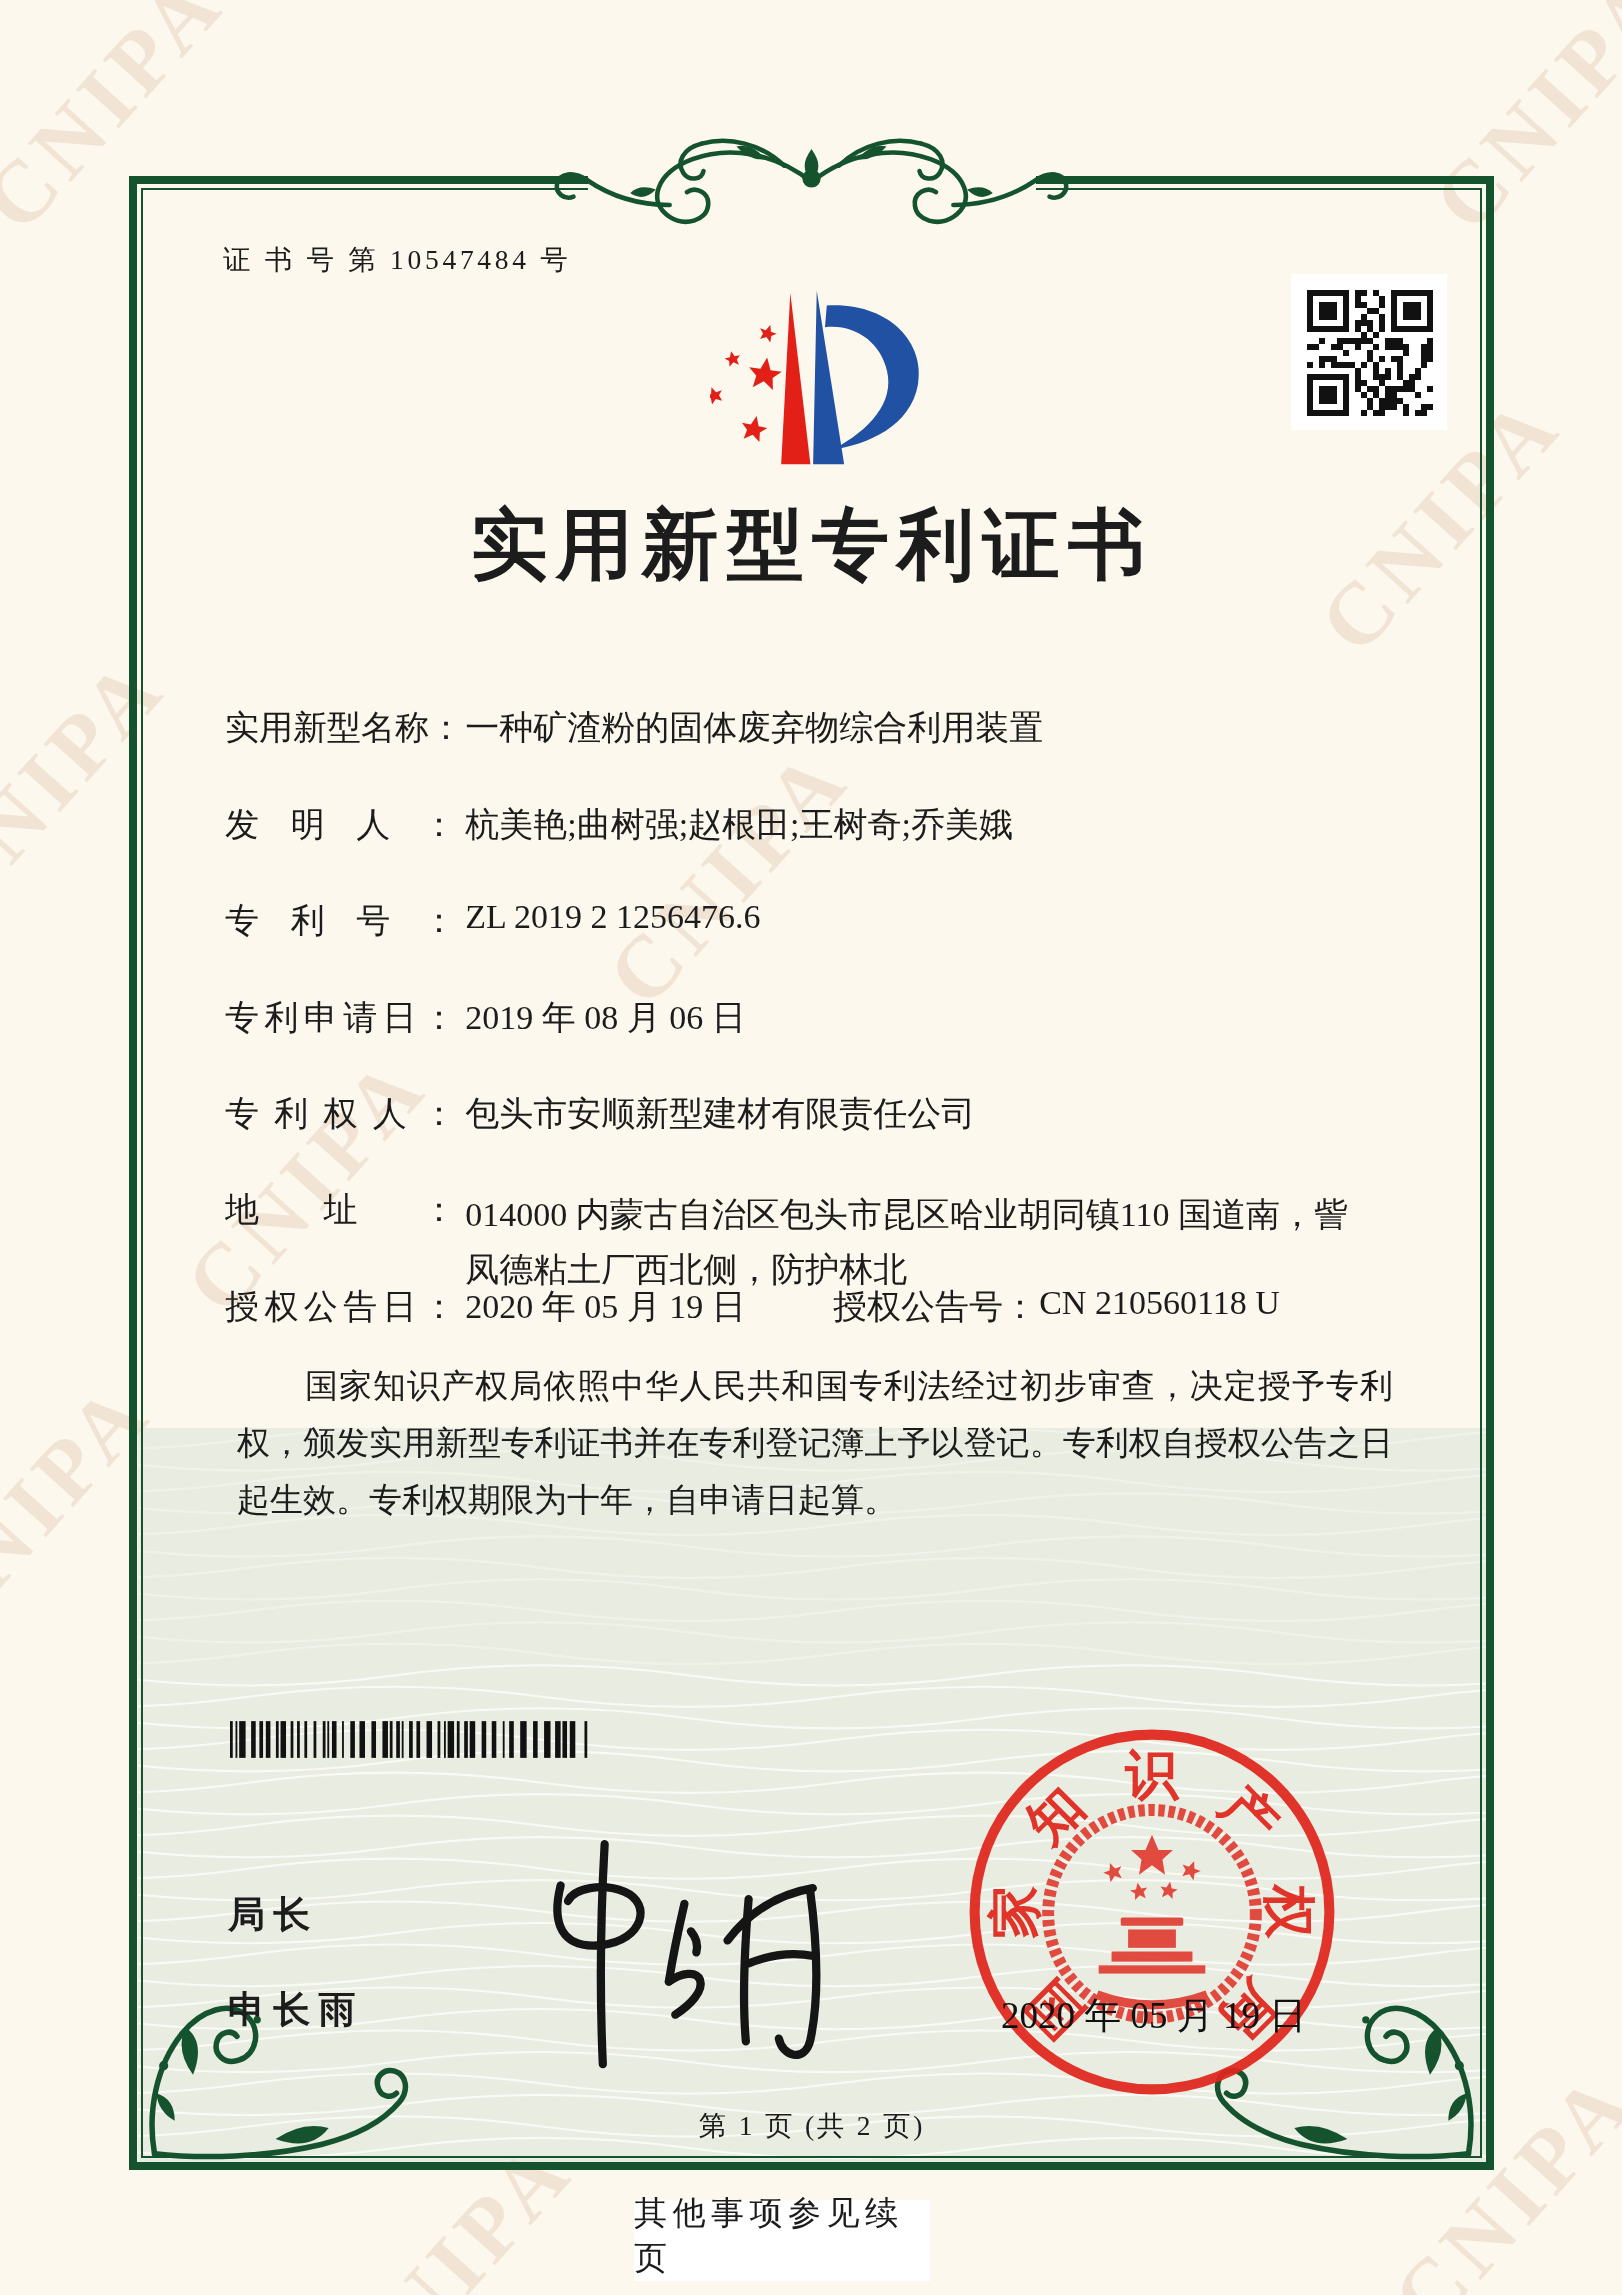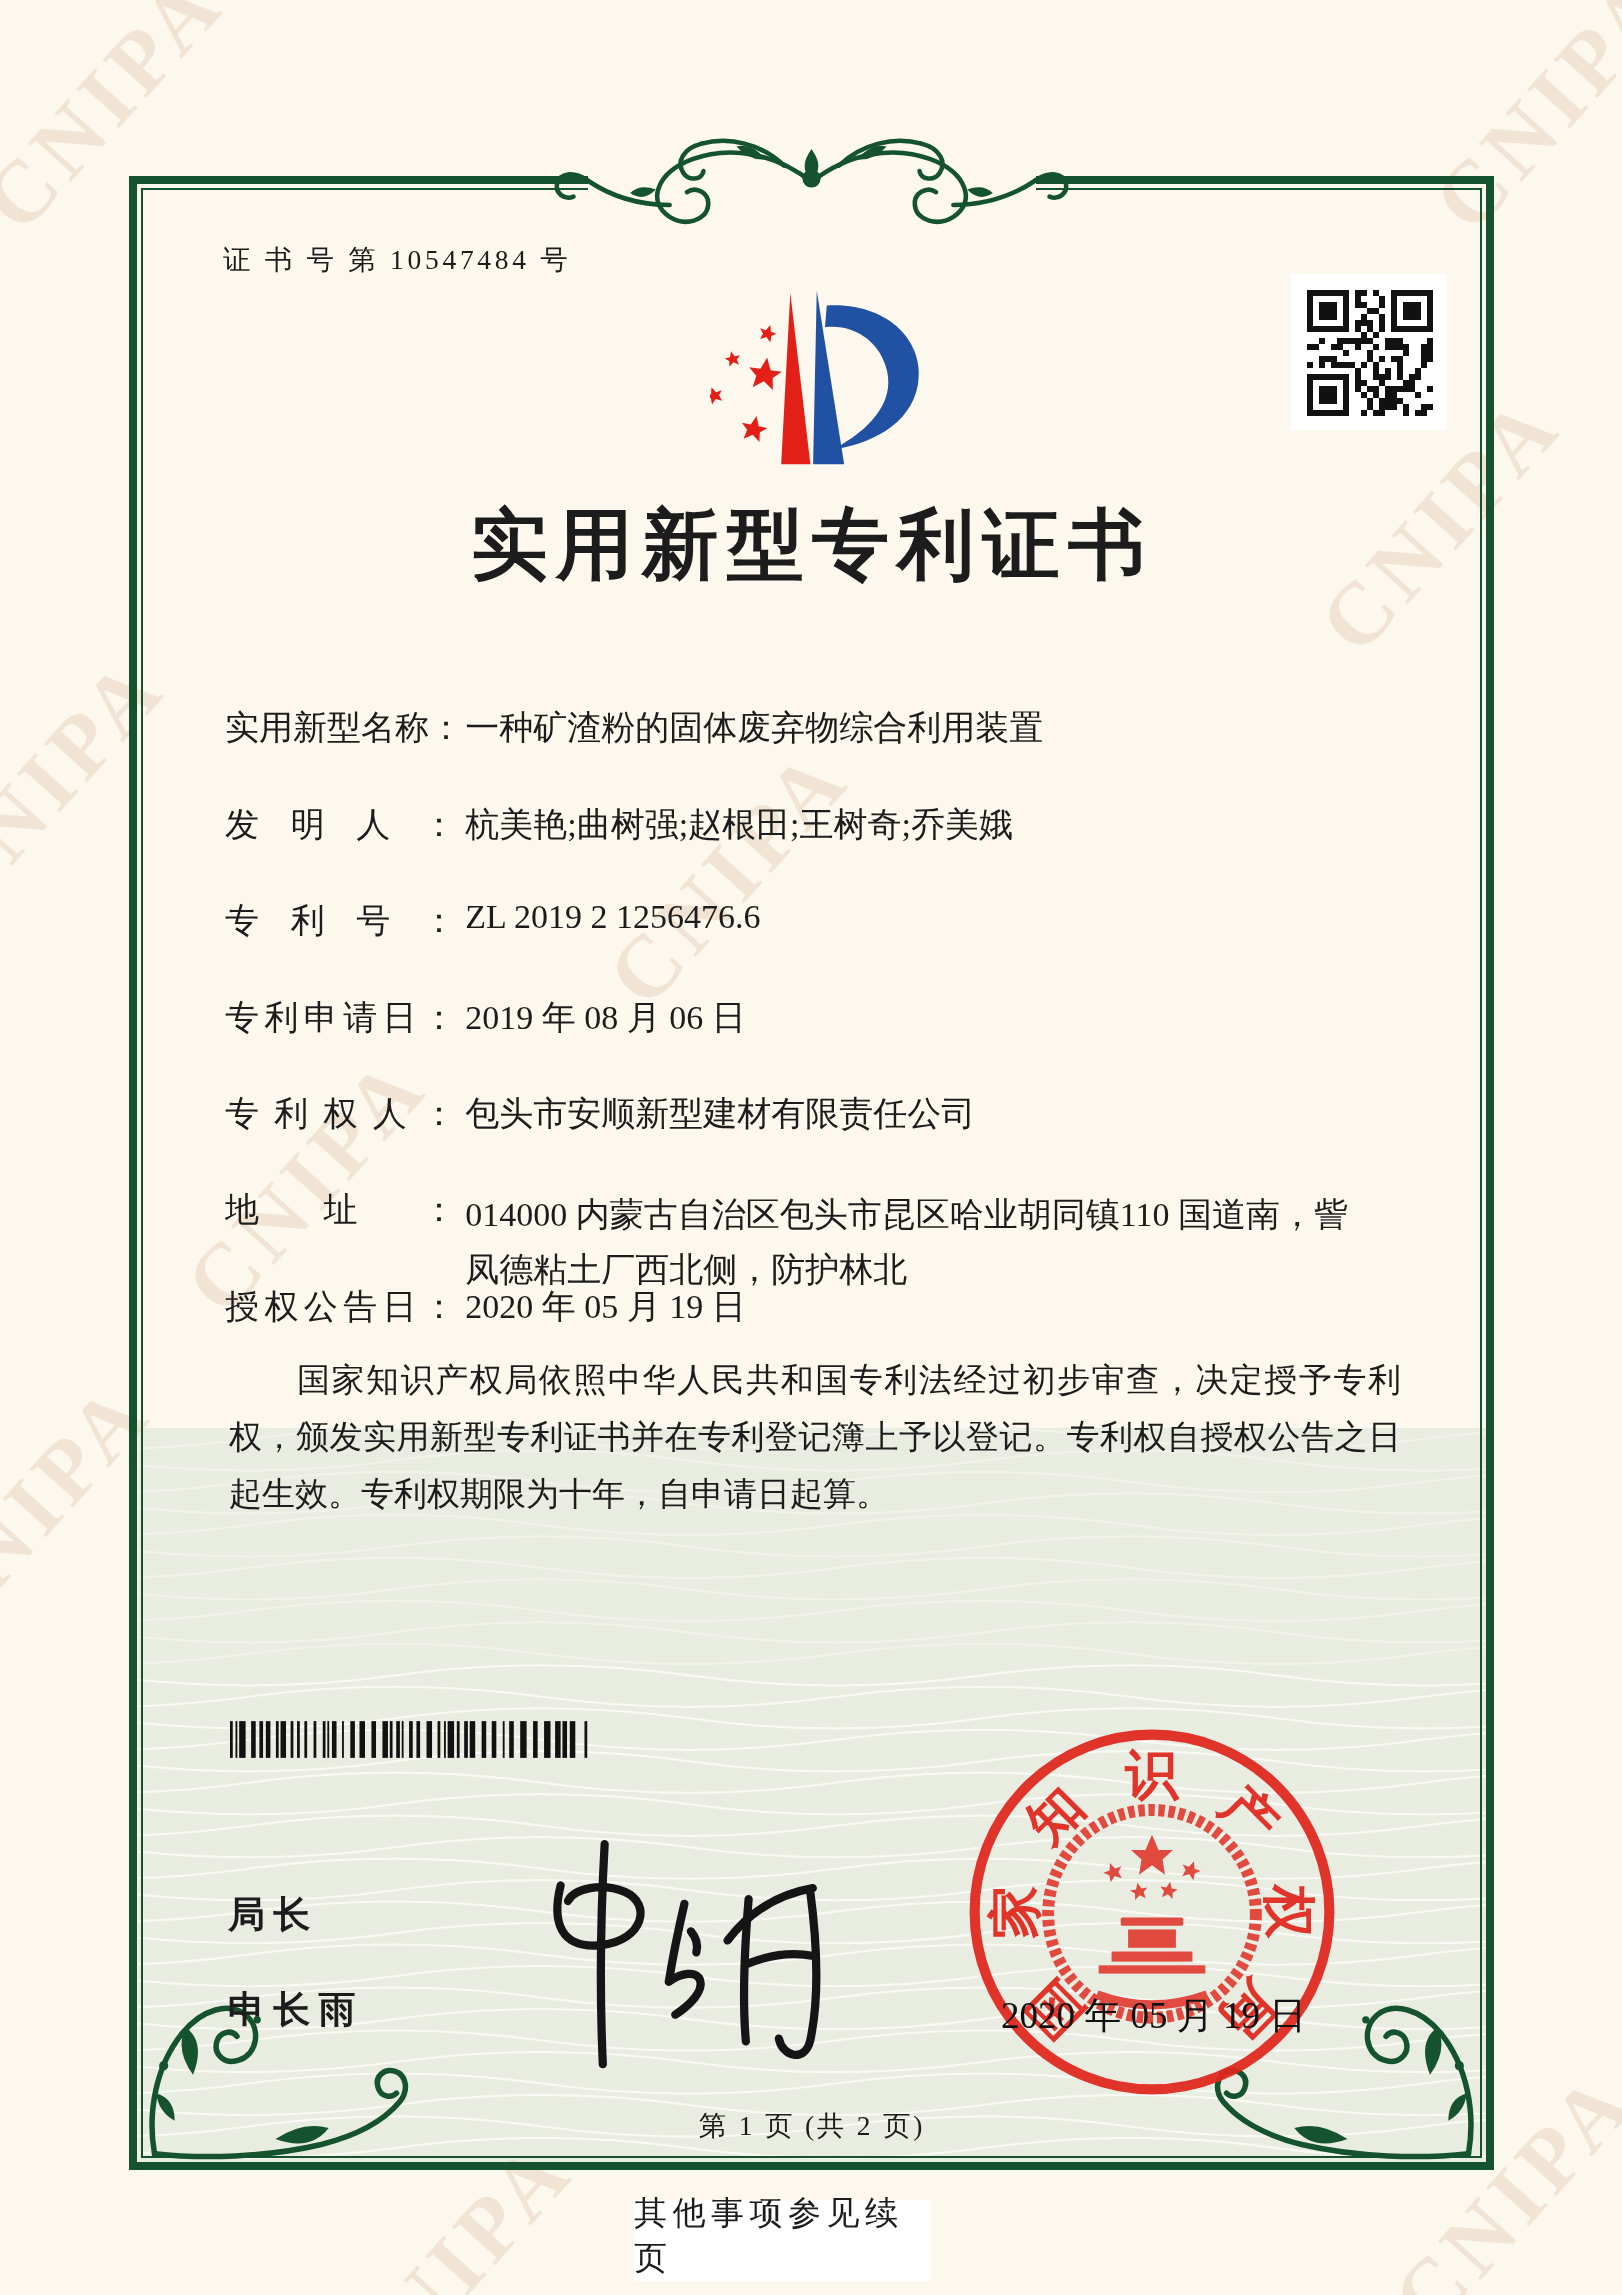--- a/index.html
+++ b/index.html
@@ -69,21 +69,21 @@
   #row-addr  {top:1187px;white-space:normal;width:1185px;}
   #row-addr .fvalue{width:886px;line-height:55px;}
   #row-grant {top:1284px;width:1185px;}
   #grant-pair2{position:absolute;left:608px;top:0;white-space:nowrap;}
   #grant-pair2 .flabel{width:197px;}
   
   #body-text{
     position:absolute;left:225px;top:1348px;width:1180px;z-index:6;
     font-size:33px;line-height:57px;text-align:justify;
   }
-  #body-text p{margin:4px;text-indent:68px;}
+  #body-text p{margin:12px;text-indent:68px;font-family:Liberation Mono, monospace;}
   
   #barcode{position:absolute;left:230px;top:1721px;z-index:6;}
   
   .director{
     position:absolute;left:228px;z-index:6;
     font-family:"Liberation Sans", sans-serif;
     font-weight:bold;font-size:37px;letter-spacing:8.3px;
   }
   #director-title{top:1890px;}
   #director-name{top:1985px;}
@@ -448,20 +448,23 @@
   <span class="flabel">专利申请日：</span><span class="fvalue">2019 年 08 月 06 日</span>
 </div>
 <div class="frow" id="row-owner">
   <span class="flabel">专利权人：</span><span class="fvalue">包头市安顺新型建材有限责任公司</span>
 </div>
 <div class="frow" id="row-addr">
   <span class="flabel">地址：</span><span class="fvalue">014000 内蒙古自治区包头市昆区哈业胡同镇110 国道南，訾凤德粘土厂西北侧，防护林北</span>
 </div>
 <div class="frow" id="row-grant" style="position:absolute;">
   <span class="flabel">授权公告日：</span><span class="fvalue">2020 年 05 月 19 日</span>
+  <span id="grant-pair2">
+    <span class="flabel">授权公告号：</span><span class="fvalue">CN 210560118 U</span>
+  </span>
 </div>
 
 <div id="body-text">
   <p>国家知识产权局依照中华人民共和国专利法经过初步审查，决定授予专利权，颁发实用新型专利证书并在专利登记簿上予以登记。专利权自授权公告之日起生效。专利权期限为十年，自申请日起算。</p>
 </div>
 
 <svg id="barcode" width="360" height="37" viewBox="0 0 392 40">
     <rect x="0" y="0" width="3" height="40" fill="#111"></rect>
     <rect x="6" y="0" width="2" height="40" fill="#111"></rect>
     <rect x="10" y="0" width="7" height="40" fill="#111"></rect>

